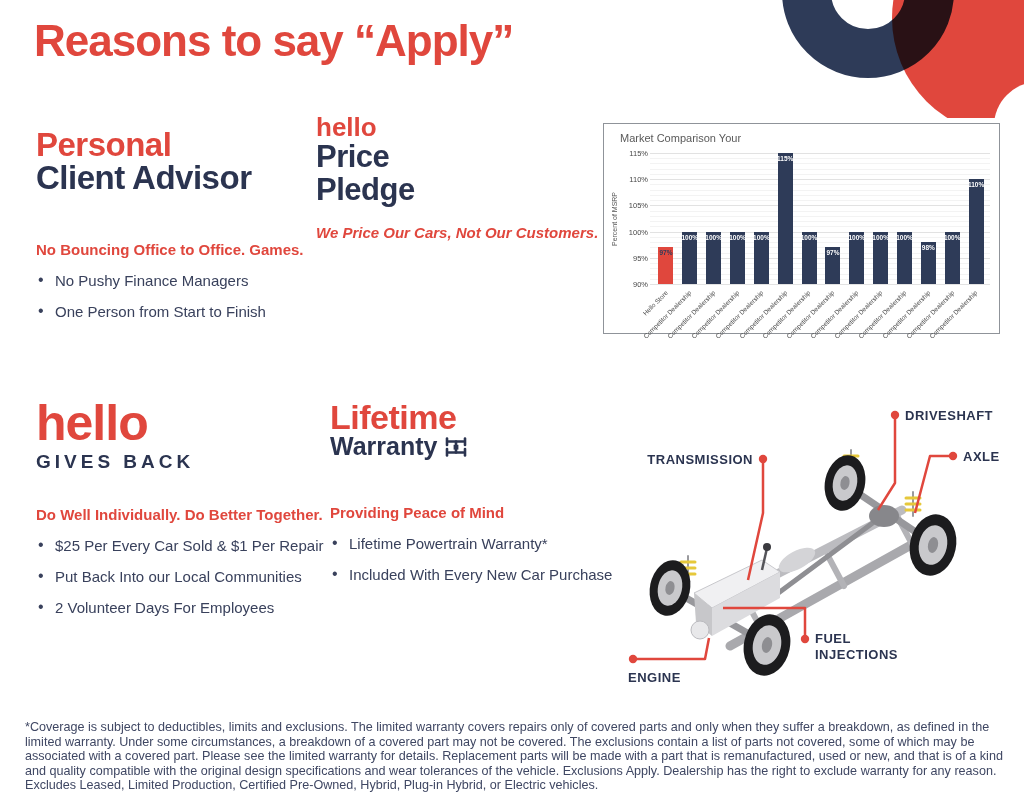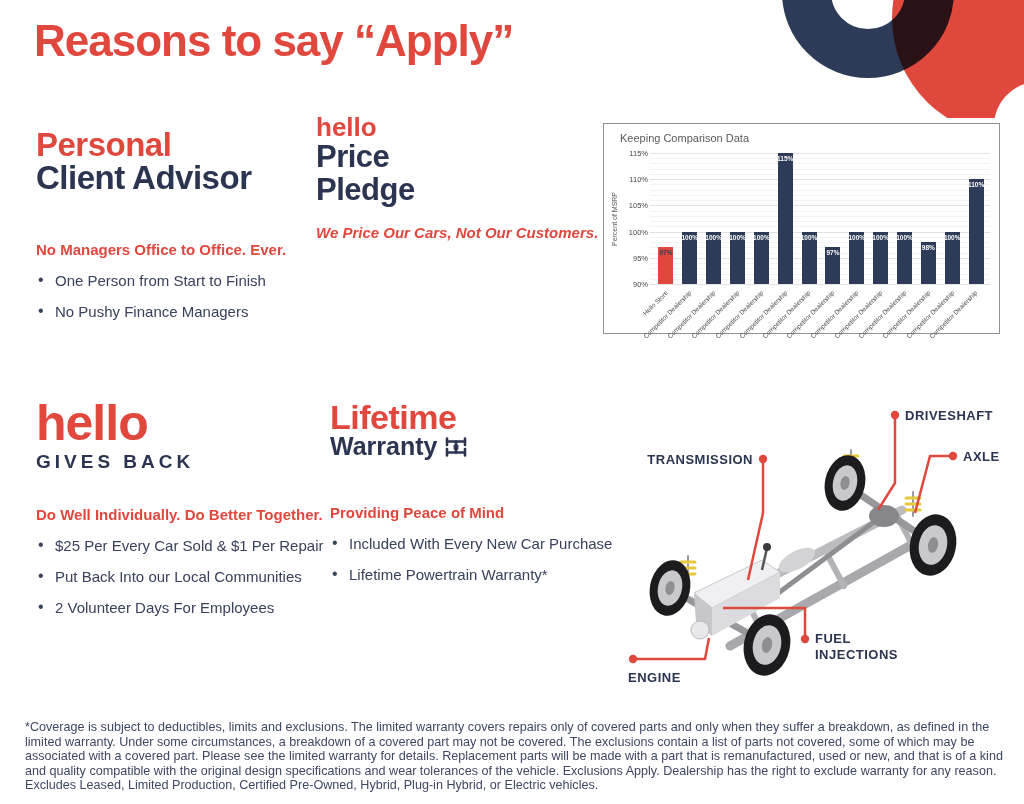--- a/index.html
+++ b/index.html
@@ -79,39 +79,39 @@
   <circle cx="1010" cy="18" r="118" fill="#E0473D" style="mix-blend-mode:multiply"></circle>
   <circle cx="1038" cy="126" r="44" fill="#ffffff"></circle>
 </svg>
 
 <h1 class="page-title">Reasons to say “Apply”</h1>
 
 <section id="sec-personal">
   <div class="h-red">Personal</div>
   <div class="h-navy">Client Advisor</div>
   <div class="sub-block">
-    <p class="subtitle">No Managers Office to Office. Ever.</p>
+    <p class="subtitle">No Bouncing Office to Office. Games.</p>
     <ul class="bullets">
+      <li>No Pushy Finance Managers</li>
       <li>One Person from Start to Finish</li>
-      <li>No Pushy Finance Managers</li>
     </ul>
   </div>
 </section>
 
 <section id="sec-price">
   <div class="hello-sm">hello</div>
   <div class="h-navy">Price</div>
   <div class="h-navy">Pledge</div>
   <div class="sub-block">
     <p class="subtitle">We Price Our Cars, Not Our Customers.</p>
   </div>
 </section>
 
 <div id="market-chart">
-  <div class="c-title">Keeping Comparison Data</div>
+  <div class="c-title">Market Comparison Your</div>
   <div class="c-ylabel">Percent of MSRP</div>
   <div id="plot"></div>
 <div class="gridline major" style="left: 46px; width: 340px; top: 160px;"></div>
     <div class="gridline minor" style="left: 46px; width: 340px; top: 154.76px;"></div>
     <div class="gridline minor" style="left: 46px; width: 340px; top: 149.52px;"></div>
     <div class="gridline minor" style="left: 46px; width: 340px; top: 144.28px;"></div>
     <div class="gridline minor" style="left: 46px; width: 340px; top: 139.04px;"></div>
     <div class="gridline major" style="left: 46px; width: 340px; top: 133.8px;"></div>
     <div class="gridline minor" style="left: 46px; width: 340px; top: 128.56px;"></div>
     <div class="gridline minor" style="left: 46px; width: 340px; top: 123.32px;"></div>
@@ -209,22 +209,22 @@
         <line x1="5.5" y1="5.5" x2="20.5" y2="5.5"></line>
         <line x1="5.5" y1="16.5" x2="20.5" y2="16.5"></line>
         <line x1="13" y1="5.5" x2="13" y2="16.5"></line>
       </g>
       <rect x="10.6" y="8.8" width="4.8" height="4.8" fill="#2B3450"></rect>
     </svg>
   </div>
   <div class="sub-block">
     <p class="subtitle">Providing Peace of Mind</p>
     <ul class="bullets">
+      <li>Lifetime Powertrain Warranty*</li>
       <li>Included With Every New Car Purchase</li>
-      <li>Lifetime Powertrain Warranty*</li>
     </ul>
   </div>
 </section>
 
 <svg id="chassis-diagram" width="405" height="300" viewBox="0 0 405 300">
 
   <g stroke-linecap="round">
     <line x1="95" y1="212" x2="290" y2="112" stroke="#bcbcc0" stroke-width="9"></line>
     <line x1="118" y1="248" x2="308" y2="142" stroke="#a9a9ad" stroke-width="9"></line>
     <line x1="150" y1="232" x2="133" y2="201" stroke="#b3b3b7" stroke-width="6"></line>

